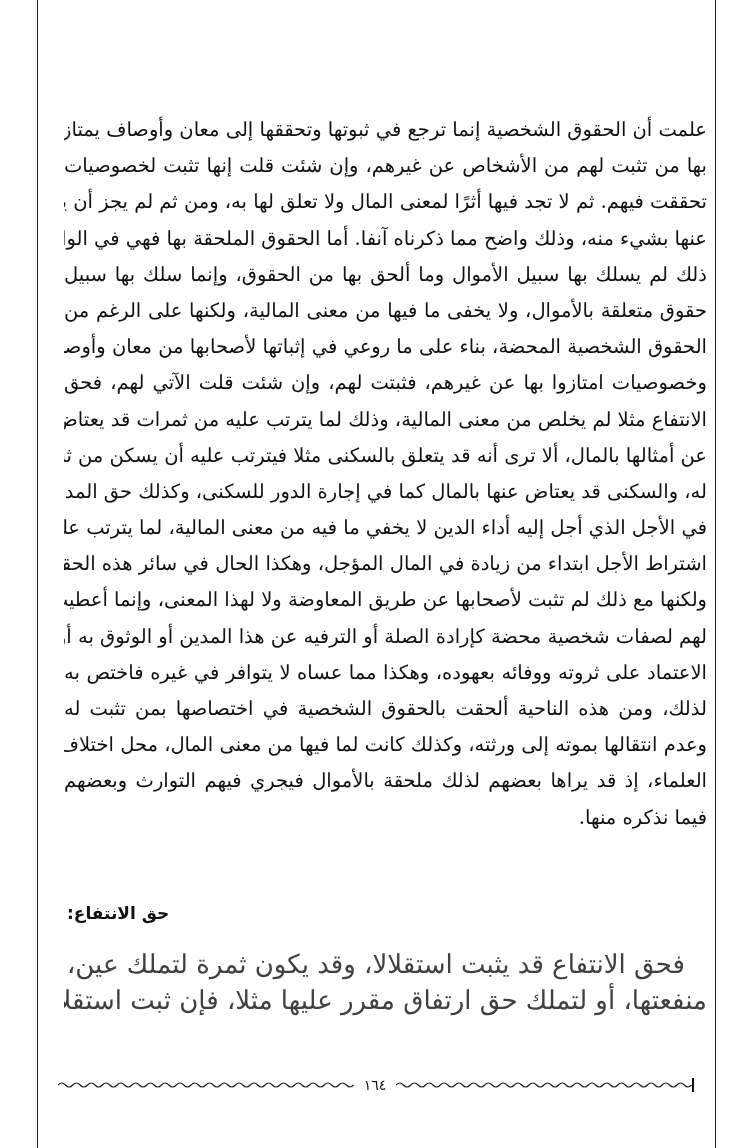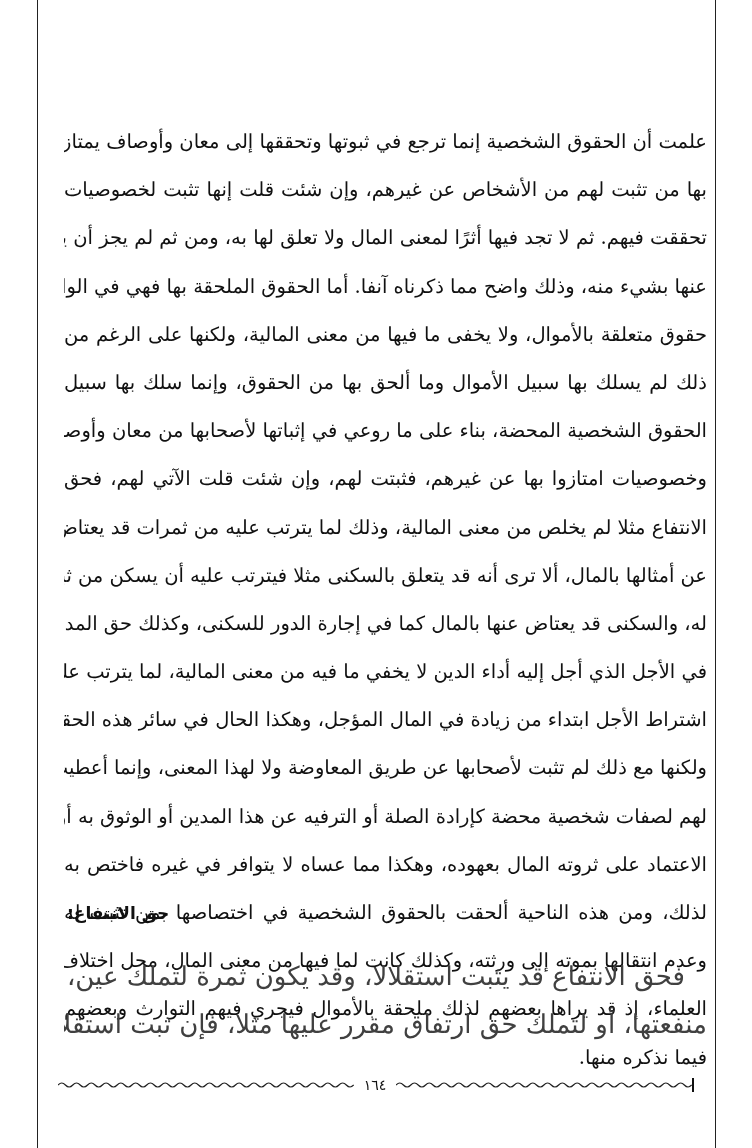--- a/index.html
+++ b/index.html
@@ -6,21 +6,21 @@
   body { width: 752px; height: 1148px; position: relative; overflow: hidden; }
   .page-border-left { position: absolute; left: 37px; top: 0; width: 1px; height: 1148px; background: #222; }
   .page-border-right { position: absolute; left: 715px; top: 0; width: 1px; height: 1148px; background: #222; }
   .text-block {
     position: absolute; left: 64px; width: 643px; top: 112px;
     direction: rtl; text-align: justify;
     font-family: "DejaVu Serif", serif; font-size: 19.5px; color: #111;
   }
   .line {
     display: block; height: 36.2px; line-height: 36.2px; white-space: nowrap;
-    text-align: justify; text-align-last: justify; overflow: hidden; margin-top: 12px;
+    text-align: justify; text-align-last: justify; overflow: hidden;
   }
   .line.last { text-align-last: right; }
   .heading {
     position: absolute; top: 896px; right: 45px; width: 640px;
     direction: rtl; text-align: left;
     font-family: "DejaVu Sans", sans-serif; font-weight: bold; font-size: 17px; color: #111;
     line-height: 34px;
   }
   .para2 {
     position: absolute; left: 64px; width: 643px; top: 946px;
@@ -40,32 +40,32 @@
 <body>
 
 <div class="page-border-left"></div>
 <div class="page-border-right"></div>
 
 <div class="text-block">
   <span class="line">علمت أن الحقوق الشخصية إنما ترجع في ثبوتها وتحققها إلى معان وأوصاف يمتاز</span>
   <span class="line">بها من تثبت لهم من الأشخاص عن غيرهم، وإن شئت قلت إنها تثبت لخصوصيات</span>
   <span class="line">تحققت فيهم. ثم لا تجد فيها أثرًا لمعنى المال ولا تعلق لها به، ومن ثم لم يجز أن يعتاض</span>
   <span class="line">عنها بشيء منه، وذلك واضح مما ذكرناه آنفا. أما الحقوق الملحقة بها فهي في الواقع</span>
+  <span class="line">ذلك لم يسلك بها سبيل الأموال وما ألحق بها من الحقوق، وإنما سلك بها سبيل</span>
   <span class="line">حقوق متعلقة بالأموال، ولا يخفى ما فيها من معنى المالية، ولكنها على الرغم من</span>
-  <span class="line">ذلك لم يسلك بها سبيل الأموال وما ألحق بها من الحقوق، وإنما سلك بها سبيل</span>
   <span class="line">الحقوق الشخصية المحضة، بناء على ما روعي في إثباتها لأصحابها من معان وأوصاف</span>
   <span class="line">وخصوصيات امتازوا بها عن غيرهم، فثبتت لهم، وإن شئت قلت الآتي لهم، فحق</span>
   <span class="line">الانتفاع مثلا لم يخلص من معنى المالية، وذلك لما يترتب عليه من ثمرات قد يعتاض</span>
   <span class="line">عن أمثالها بالمال، ألا ترى أنه قد يتعلق بالسكنى مثلا فيترتب عليه أن يسكن من ثبت</span>
   <span class="line">له، والسكنى قد يعتاض عنها بالمال كما في إجارة الدور للسكنى، وكذلك حق المدين</span>
   <span class="line">في الأجل الذي أجل إليه أداء الدين لا يخفي ما فيه من معنى المالية، لما يترتب على</span>
   <span class="line">اشتراط الأجل ابتداء من زيادة في المال المؤجل، وهكذا الحال في سائر هذه الحقوق،</span>
   <span class="line">ولكنها مع ذلك لم تثبت لأصحابها عن طريق المعاوضة ولا لهذا المعنى، وإنما أعطيت</span>
   <span class="line">لهم لصفات شخصية محضة كإرادة الصلة أو الترفيه عن هذا المدين أو الوثوق به أو</span>
-  <span class="line">الاعتماد على ثروته المال بعهوده، وهكذا مما عساه لا يتوافر في غيره فاختص به</span>
+  <span class="line">الاعتماد على ثروته ووفائه بعهوده، وهكذا مما عساه لا يتوافر في غيره فاختص به</span>
   <span class="line">لذلك، ومن هذه الناحية ألحقت بالحقوق الشخصية في اختصاصها بمن تثبت له</span>
   <span class="line">وعدم انتقالها بموته إلى ورثته، وكذلك كانت لما فيها من معنى المال، محل اختلاف بين</span>
   <span class="line">العلماء، إذ قد يراها بعضهم لذلك ملحقة بالأموال فيجري فيهم التوارث وبعضهم</span>
   <span class="line last">فيما نذكره منها.</span>
 </div>
 
 <div class="heading">حق الانتفاع:</div>
 
 <div class="para2">
   <span class="line first">فحق الانتفاع قد يثبت استقلالا، وقد يكون ثمرة لتملك عين، أو لتملك</span>

